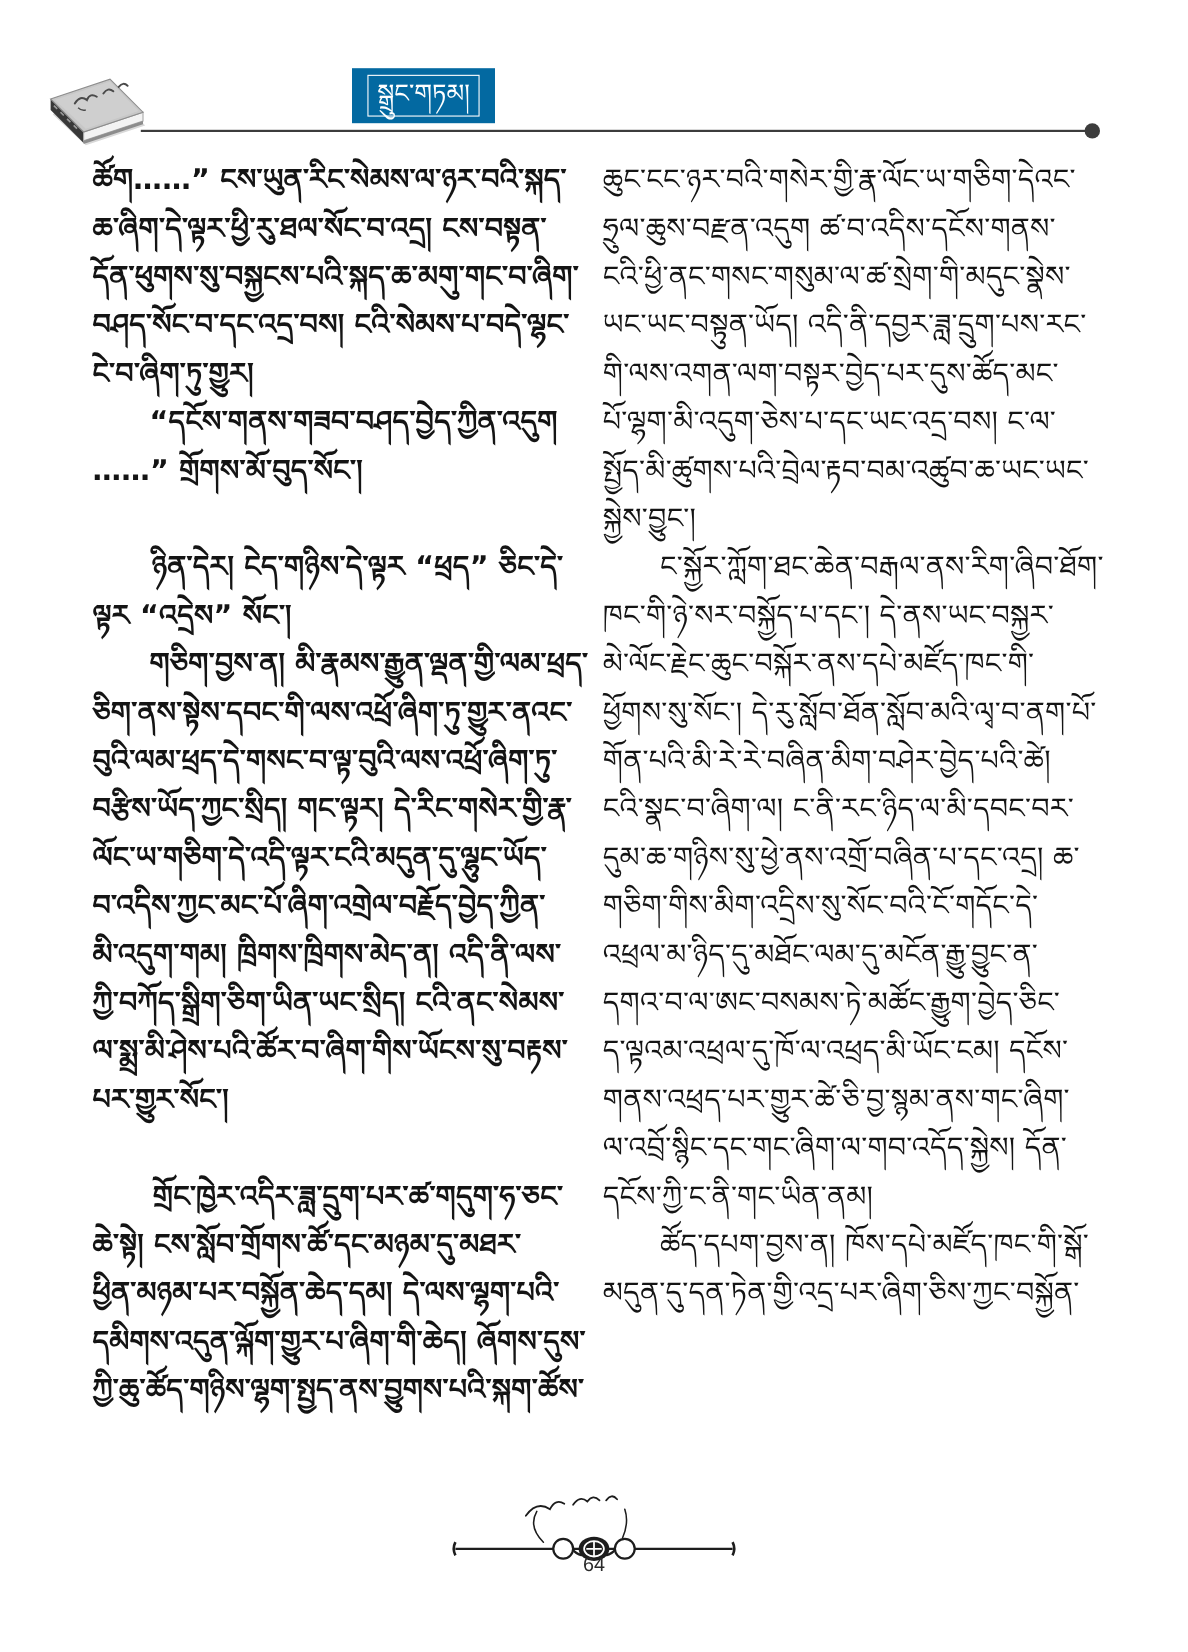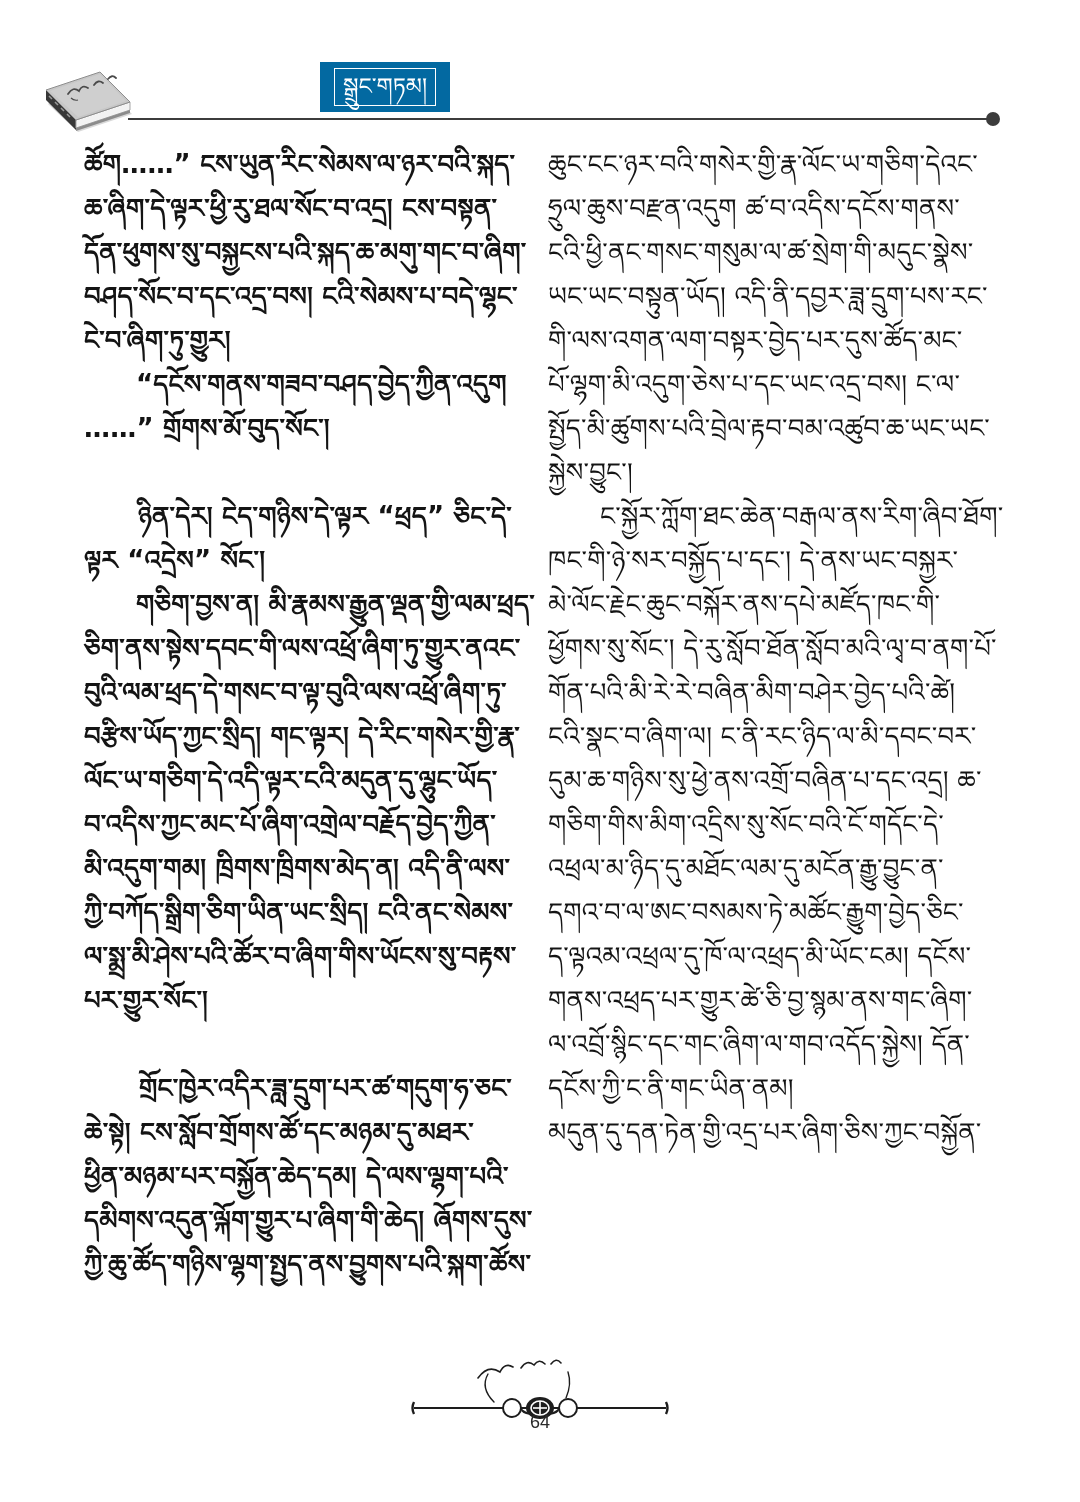--- a/index.html
+++ b/index.html
@@ -113,20 +113,21 @@
     <div class="tline">གོན་པའི་མི་རེ་རེ་བཞིན་མིག་བཤེར་བྱེད་པའི་ཚེ།</div>
     <div class="tline">ངའི་སྣང་བ་ཞིག་ལ། ང་ནི་རང་ཉིད་ལ་མི་དབང་བར་</div>
     <div class="tline">དུམ་ཆ་གཉིས་སུ་ཕྱེ་ནས་འགྲོ་བཞིན་པ་དང་འདྲ། ཆ་</div>
     <div class="tline">གཅིག་གིས་མིག་འདྲིས་སུ་སོང་བའི་ངོ་གདོང་དེ་</div>
     <div class="tline">འཕྲལ་མ་ཉིད་དུ་མཐོང་ལམ་དུ་མངོན་རྒྱུ་བྱུང་ན་</div>
     <div class="tline">དགའ་བ་ལ་ཨང་བསམས་ཏེ་མཚོང་རྒྱུག་བྱེད་ཅིང་</div>
     <div class="tline">ད་ལྟའམ་འཕྲལ་དུ་ཁོ་ལ་འཕྲད་མི་ཡོང་ངམ། དངོས་</div>
     <div class="tline">གནས་འཕྲད་པར་གྱུར་ཚེ་ཅི་བྱ་སྙམ་ནས་གང་ཞིག་</div>
     <div class="tline">ལ་འབྲོ་སྙིང་དང་གང་ཞིག་ལ་གབ་འདོད་སྐྱེས། དོན་</div>
     <div class="tline">དངོས་ཀྱི་ང་ནི་གང་ཡིན་ནམ།</div>
+    <div class="tline indent">ཚོད་དཔག་བྱས་ན། ཁོས་དཔེ་མཛོད་ཁང་གི་སྒོ་</div>
     <div class="tline">མདུན་དུ་དན་ཏེན་གྱི་འདྲ་པར་ཞིག་ཅིས་ཀྱང་བསྐྱོན་</div>
   </div>
 
 <div>
 
   <svg class="flourish" viewBox="0 0 264 78" xmlns="http://www.w3.org/2000/svg">
 
     <path d="M70,22 q10,-14 22,-6 q5,-10 13,-5 m8,1 q6,-9 13,-3 q5,-7 11,-1 m6,0 q5,-7 10,-1" fill="none" stroke="#1d1d1d" stroke-width="1.6" stroke-linecap="round"></path>
     <path d="M80,18 q-8,14 6,28" fill="none" stroke="#1d1d1d" stroke-width="1.4" stroke-linecap="round"></path>
     <path d="M160,16 q4,12 -2,26" fill="none" stroke="#1d1d1d" stroke-width="1.4" stroke-linecap="round"></path>

